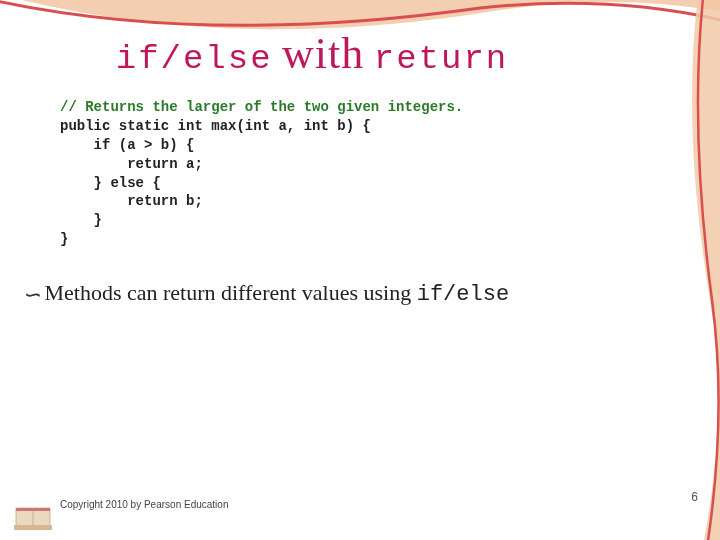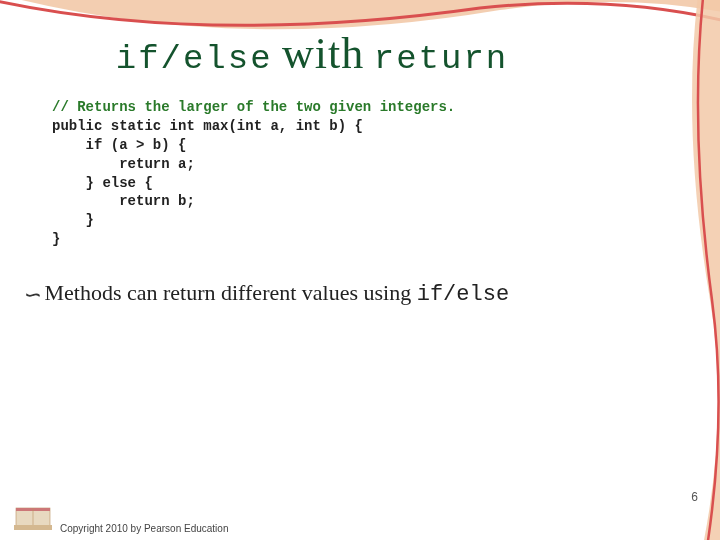--- a/index.html
+++ b/index.html
@@ -19,30 +19,30 @@
     height: 540px;
     pointer-events: none;
   }
   .title {
     position: absolute;
     top: 28px;
     left: 0;
     width: 624px;
     text-align: center;
     font-family: Georgia, serif;
-    color: #14532d;
+    color: #be185d;
     font-size: 34px;
     letter-spacing: 1px;
   }
   .title .mono { font-family: 'Courier New', monospace; font-size: 34px; letter-spacing: 2px; }
   .title .with { font-size: 44px; }
   .code-block {
     position: absolute;
     top: 98px;
-    left: 52px;
+    left: 60px;
     font-family: 'Courier New', monospace;
     font-size: 14px;
     line-height: 1.35;
     color: #222;
     font-weight: bold;
     white-space: pre;
   }
   .code-block .comment { color: #2a7a2a; }
   .body-text {
     position: absolute;
@@ -69,21 +69,21 @@
     position: absolute;
     right: 22px;
     bottom: 36px;
     font-family: Arial, sans-serif;
     font-size: 12px;
     color: #555;
   }
   .copyright {
     position: absolute;
     left: 60px;
-    bottom: 6px;
+    bottom: 30px;
     font-family: Arial, sans-serif;
     font-size: 10px;
     color: #444;
   }
   .book-icon {
     position: absolute;
     left: 14px;
     bottom: 10px;
     width: 38px;
     height: 28px;

